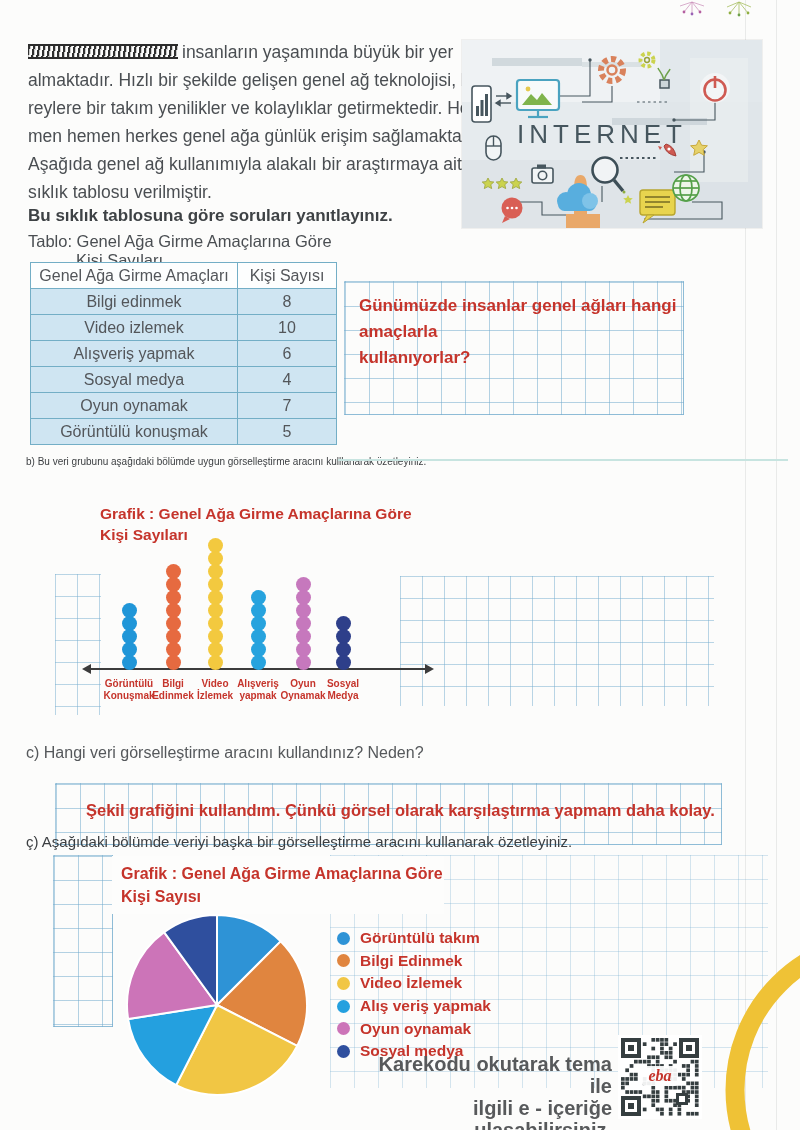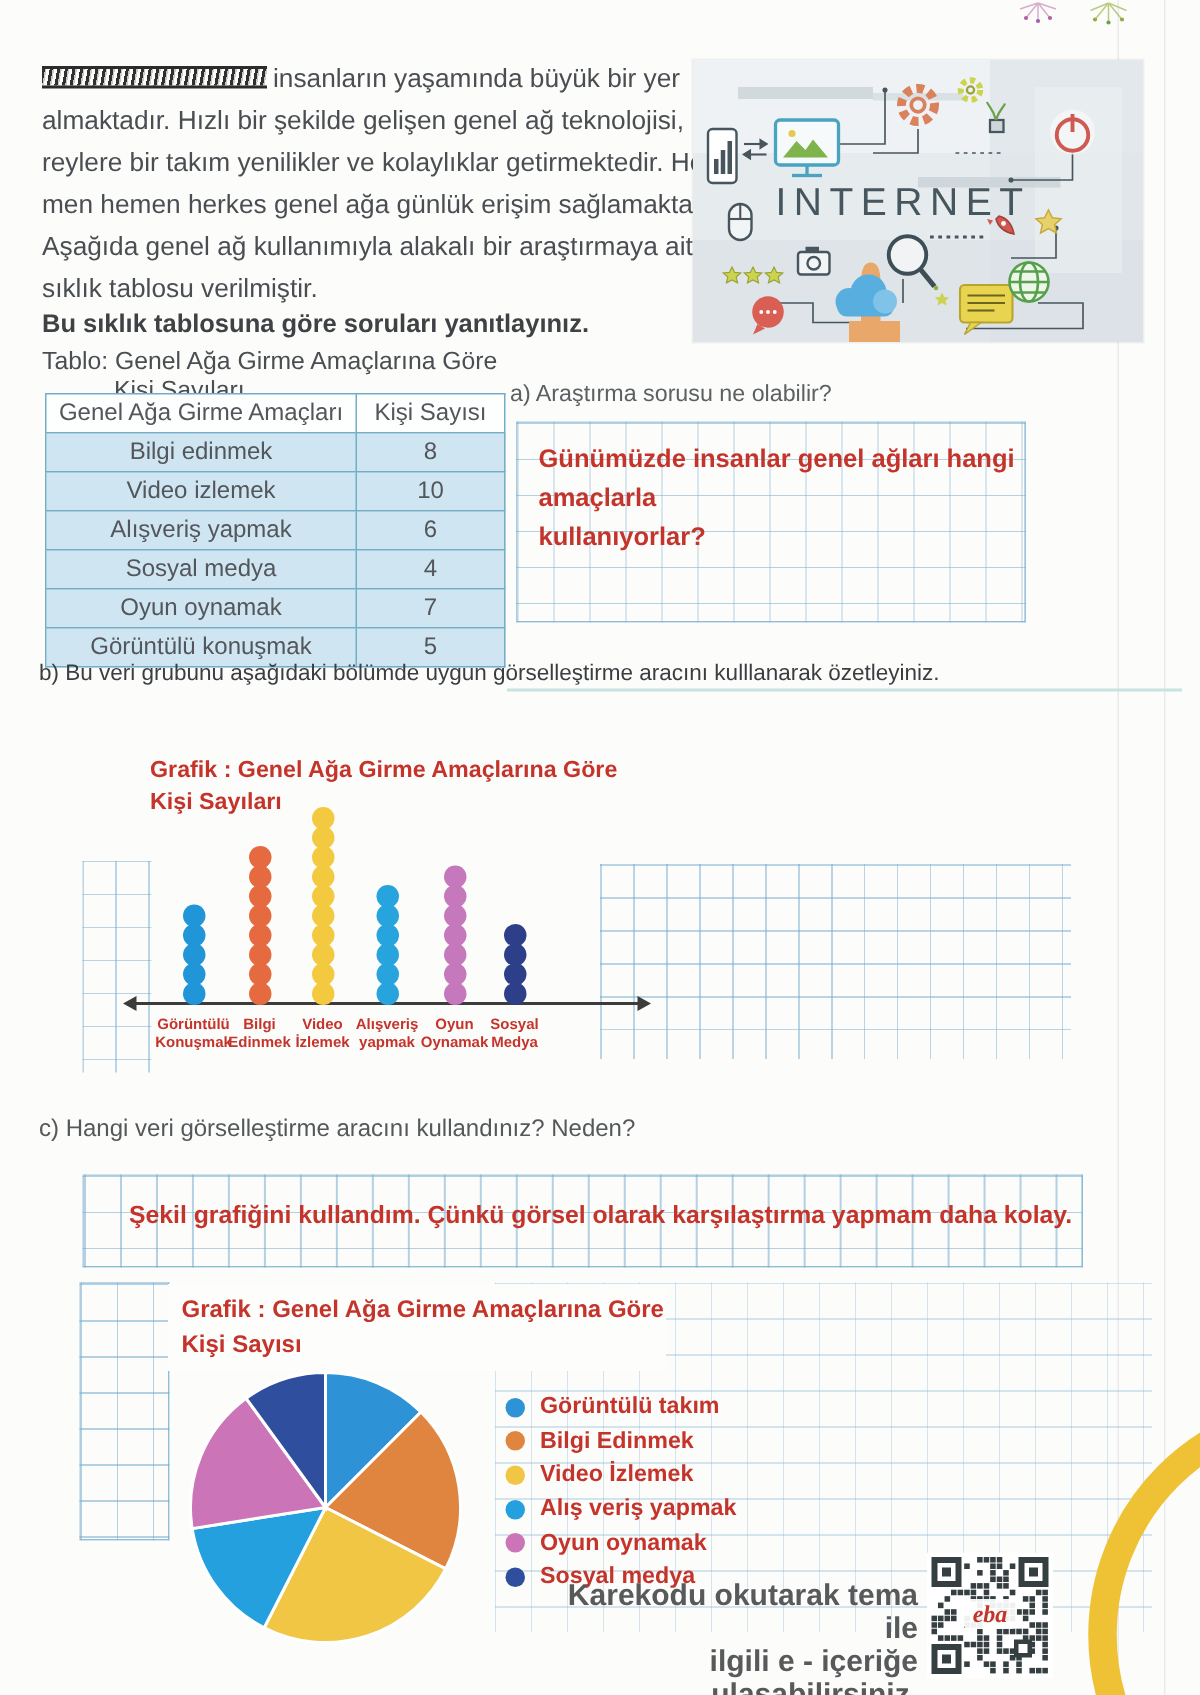--- a/index.html
+++ b/index.html
@@ -42,21 +42,21 @@
      repeating-linear-gradient(to bottom, rgba(118,173,207,.5) 0 1px, transparent 1px 22px);
      border:none;}
   .grid.faint{background-image:
      repeating-linear-gradient(to right, rgba(118,173,207,.3) 0 1px, transparent 1px 24px),
      repeating-linear-gradient(to bottom, rgba(118,173,207,.3) 0 1px, transparent 1px 24px);
      border:none;}
 
   
   .q{position:absolute;white-space:nowrap;}
   #q-a{left:340px;top:254px;font-size:15.5px;color:#5c6063;}
-  #q-b{left:26px;top:440px;font-size:15px;color:#3b3e41;}
+  #q-b{left:26px;top:456px;font-size:10px;color:#3b3e41;}
   #q-c{left:26px;top:744px;font-size:16px;color:#55585b;}
   #q-c2{left:26px;top:833px;font-size:15px;color:#3b3e41;}
   #b-underline{position:absolute;left:338px;top:459px;width:450px;height:2px;background:#c7e4e0;}
 
   .hand{color:#c5342b;font-weight:bold;}
   #a-box{position:absolute;left:344px;top:281px;width:338px;height:132px;}
   #a-answer{position:absolute;left:14px;top:11px;font-size:17px;line-height:26px;}
   #c-box{position:absolute;left:55px;top:783px;width:665px;height:60px;}
   #c-answer{position:absolute;left:30px;top:17px;font-size:16.5px;white-space:nowrap;}
 
@@ -302,21 +302,20 @@
           <td>Oyun oynamak</td>
           <td>7</td>
         </tr>
         <tr>
           <td>Görüntülü konuşmak</td>
           <td>5</td>
         </tr>
       </tbody>
   </table>
 
-  <div id="q-a" class="q">a)  Araştırma sorusu ne olabilir?</div>
   <div id="a-box" class="grid">
     <div id="a-answer" class="hand">
       <div>Günümüzde insanlar genel ağları hangi amaçlarla</div>
       <div>kullanıyorlar?</div>
     </div>
   </div>
 
   <div id="q-b" class="q">b) Bu veri grubunu aşağıdaki bölümde uygun görselleştirme aracını kulllanarak özetleyiniz.</div>
   <div id="b-underline"></div>
 
@@ -406,20 +405,21 @@
           <div>Medya</div>
         </div>
       </div>
   </div>
 
   <div id="q-c" class="q">c) Hangi veri görselleştirme aracını kullandınız? Neden?</div>
   <div id="c-box" class="grid">
     <div id="c-answer" class="hand">Şekil grafiğini kullandım. Çünkü görsel olarak karşılaştırma yapmam daha kolay.</div>
   </div>
 
+  <div id="q-c2" class="q">ç) Aşağıdaki bölümde veriyi başka bir görselleştirme aracını kullanarak özetleyiniz.</div>
 
   <div id="c2-grid-left" class="grid"></div>
   <div id="c2-grid-right" class="grid faint"></div>
   <div id="c2-title-bg"></div>
   <div id="c2-title" class="hand">
     <div>Grafik : Genel Ağa Girme Amaçlarına Göre</div>
     <div>Kişi Sayısı</div>
   </div>
   <svg id="pie-svg" width="184" height="184" viewBox="0 0 184 184">
       <path d="M92,92 L92.00,2.00 A90,90 0 0 1 155.64,28.36 Z" fill="#2e93d6" stroke="#ffffff" stroke-width="2"></path>

